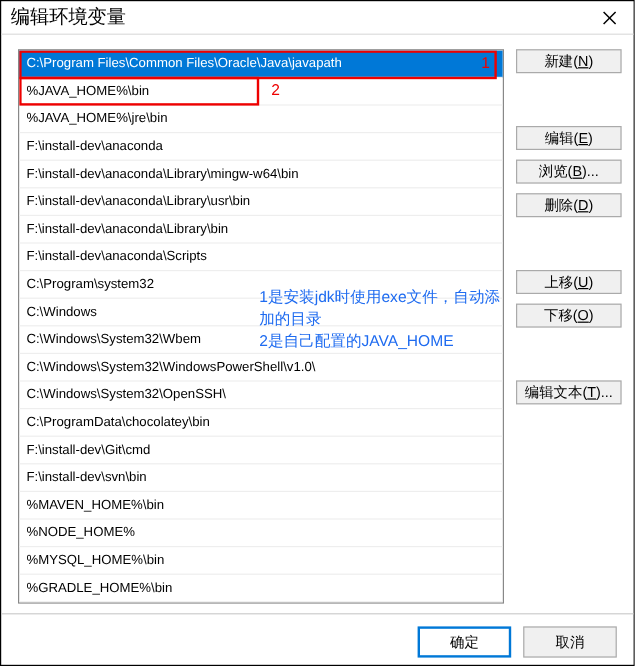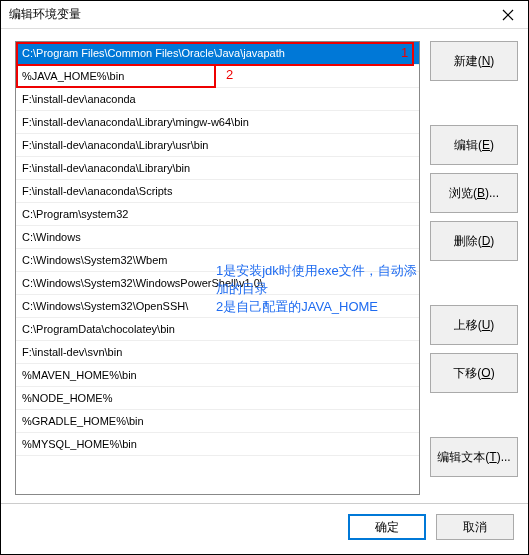--- a/index.html
+++ b/index.html
@@ -1,36 +1,36 @@
 <!DOCTYPE html>
 <html><head>
 <meta charset="utf-8">
 <style>
 * { box-sizing: border-box; margin: 0; padding: 0; }
 body { font-family: "Microsoft YaHei", sans-serif; font-size: 12px; background: #fff; }
 .dialog { width: 529px; height: 555px; border: 1px solid #000; display: flex; flex-direction: column; }
 .titlebar { display: flex; align-items: center; justify-content: space-between; height: 28px; padding-left: 8px; border-bottom: 1px solid #ddd; }
-.titlebar span { font-size: 12px; }
+.titlebar span { font-size: 16px; }
 .close-btn { width: 40px; height: 28px; display: flex; align-items: center; justify-content: center; cursor: pointer; }
 .close-btn svg { width: 12px; height: 12px; }
 .content { flex: 1; display: flex; padding: 12px 10px 8px 14px; gap: 10px; position: relative; }
 .list-wrap { flex: 1; border: 1px solid #888; position: relative; overflow: hidden; }
 .list { overflow-y: scroll; height: 100%; }
 .list-item { padding: 3px 6px; font-size: 11px; color: #000; cursor: default; white-space: nowrap; overflow: hidden; text-overflow: clip; border-bottom: 1px solid #eee; line-height: 16px; }
 .list-item.selected { background: #0078d7; color: #fff; }
 .red-box-1 { position: absolute; border: 2px solid #e00; left: 0px; top: 0px; width: 398px; height: 24px; pointer-events: none; }
 .red-box-2 { position: absolute; border: 2px solid #e00; left: 0px; top: 22px; width: 200px; height: 24px; pointer-events: none; }
 .red-label { position: absolute; color: #e00; font-size: 13px; pointer-events: none; }
 .red-label.l1 { left: 385px; top: 3px; }
 .red-label.l2 { left: 210px; top: 25px; }
-.annotations { position: absolute; left: 200px; top: 220px; font-size: 13px; line-height: 18px; pointer-events: none; }
+.annotations { position: absolute; left: 200px; top: 197px; font-size: 13px; line-height: 18px; pointer-events: none; }
 .anno-blue { color: #1e6bf0; }
 .anno-red { color: #e00; }
 .buttons { width: 88px; display: flex; flex-direction: column; gap: 8px; }
-.btn { height: 40px; border: 1px solid #aaa; background: #f0f0f0; font-size: 12px; cursor: pointer; display: flex; align-items: center; justify-content: center; }
+.btn { height: 20px; border: 1px solid #aaa; background: #f0f0f0; font-size: 12px; cursor: pointer; display: flex; align-items: center; justify-content: center; }
 .btn u { text-decoration: underline; }
 .spacer { height: 28px; }
 .footer { display: flex; justify-content: flex-end; gap: 10px; padding: 10px 14px 14px; border-top: 1px solid #ccc; }
 .footer .btn { width: 78px; height: 26px; }
 .footer .btn.primary { border: 2px solid #0078d7; background: #fff; }
 ::-webkit-scrollbar { width: 16px; }
 ::-webkit-scrollbar-track { background: #f0f0f0; }
 ::-webkit-scrollbar-thumb { background: #c0c0c0; }
 </style>
 </head>
@@ -45,36 +45,38 @@
           <line x1="11" y1="1" x2="1" y2="11" stroke="#000" stroke-width="1.2"></line>
         </svg>
     </div>
   </div>
 
   <div class="content">
     <div class="list-wrap">
       <div class="list" id="path-list">
           <div class="list-item selected">C:\Program Files\Common Files\Oracle\Java\javapath</div>
           <div class="list-item">%JAVA_HOME%\bin</div>
+          <div class="list-item">%JAVA_HOME%\jre\bin</div>
           <div class="list-item">F:\install-dev\anaconda</div>
           <div class="list-item">F:\install-dev\anaconda\Library\mingw-w64\bin</div>
           <div class="list-item">F:\install-dev\anaconda\Library\usr\bin</div>
           <div class="list-item">F:\install-dev\anaconda\Library\bin</div>
           <div class="list-item">F:\install-dev\anaconda\Scripts</div>
           <div class="list-item">C:\Program\system32</div>
           <div class="list-item">C:\Windows</div>
           <div class="list-item">C:\Windows\System32\Wbem</div>
           <div class="list-item">C:\Windows\System32\WindowsPowerShell\v1.0\</div>
           <div class="list-item">C:\Windows\System32\OpenSSH\</div>
           <div class="list-item">C:\ProgramData\chocolatey\bin</div>
+          <div class="list-item">F:\install-dev\Git\cmd</div>
           <div class="list-item">F:\install-dev\svn\bin</div>
           <div class="list-item">%MAVEN_HOME%\bin</div>
           <div class="list-item">%NODE_HOME%</div>
+          <div class="list-item">%MYSQL_HOME%\bin</div>
           <div class="list-item">%GRADLE_HOME%\bin</div>
-          <div class="list-item">%MYSQL_HOME%\bin</div>
         </div>
       <div class="red-box-1"></div>
       <div class="red-box-2"></div>
       <div class="red-label l1">1</div>
       <div class="red-label l2">2</div>
       <div class="annotations">
         <div class="anno-blue">1是安装jdk时使用exe文件，自动添加的目录</div>
         <div class="anno-blue">2是自己配置的JAVA_HOME</div>
       </div>
     </div>

